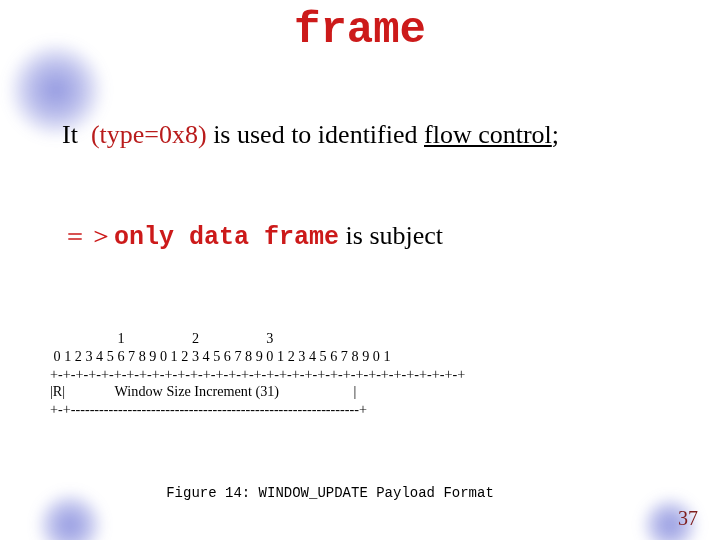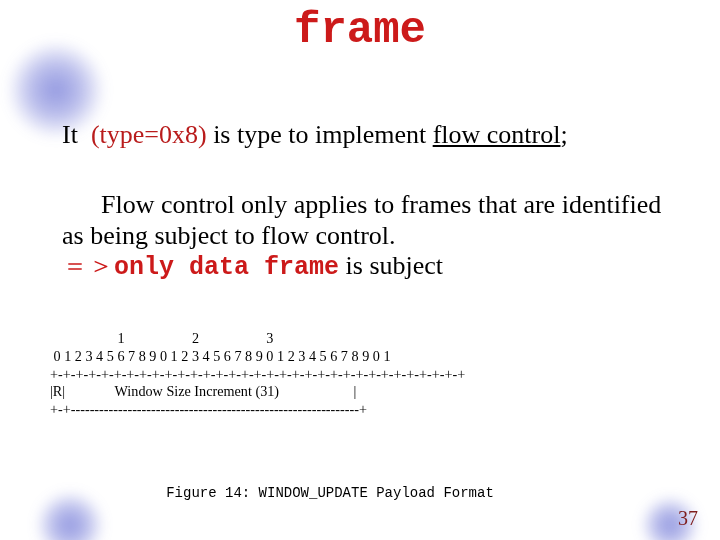--- a/index.html
+++ b/index.html
@@ -104,25 +104,25 @@
 <div class="blob blob1"></div>
 <div class="blob blob2"></div>
 <div class="blob blob3"></div>
 
 <div class="title-wrap">
   <div class="title-line2">frame</div>
 </div>
 
 <div class="body1">
   <span>It</span>&nbsp;
-  <span class="type-span">(type=0x8)</span><span> is type to implement </span><span class="ul">flow control</span><span>;</span>
+  <span class="type-span">(type=0x8)</span><span> is used to identified </span><span class="ul">flow control</span><span>;</span>
 </div>
 
 <div class="body2">
-  <span style="white-space:pre;">      </span><span>Flow control only applies to frames that are identified as being subject to flow control.</span><br>
+  <span style="white-space:pre;">      </span><br>
   <span class="arrow">＝＞</span><span class="redmono">only data frame</span><span> is subject</span>
 </div>
 
 <div class="diagram"><span>                   1                   2                   3</span>
 <span> 0 1 2 3 4 5 6 7 8 9 0 1 2 3 4 5 6 7 8 9 0 1 2 3 4 5 6 7 8 9 0 1</span>
 <span>+-+-+-+-+-+-+-+-+-+-+-+-+-+-+-+-+-+-+-+-+-+-+-+-+-+-+-+-+-+-+-+-+</span>
 <span>|R|              Window Size Increment (31)                     |</span>
 <span>+-+-------------------------------------------------------------+</span></div>
 
 <div class="caption">Figure 14: WINDOW_UPDATE Payload Format</div>

